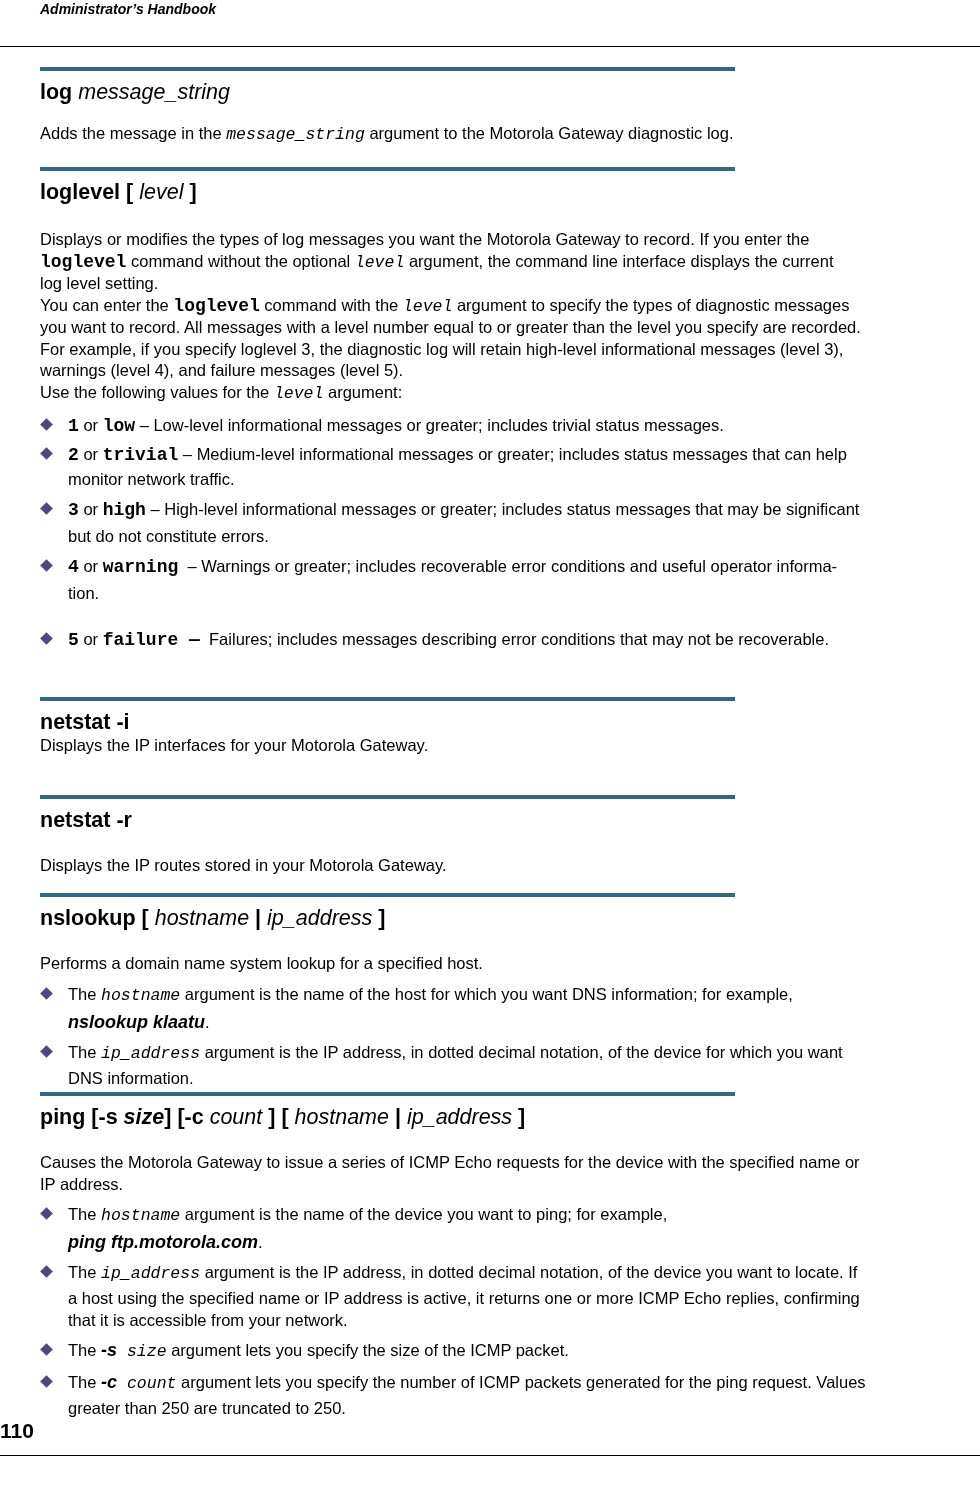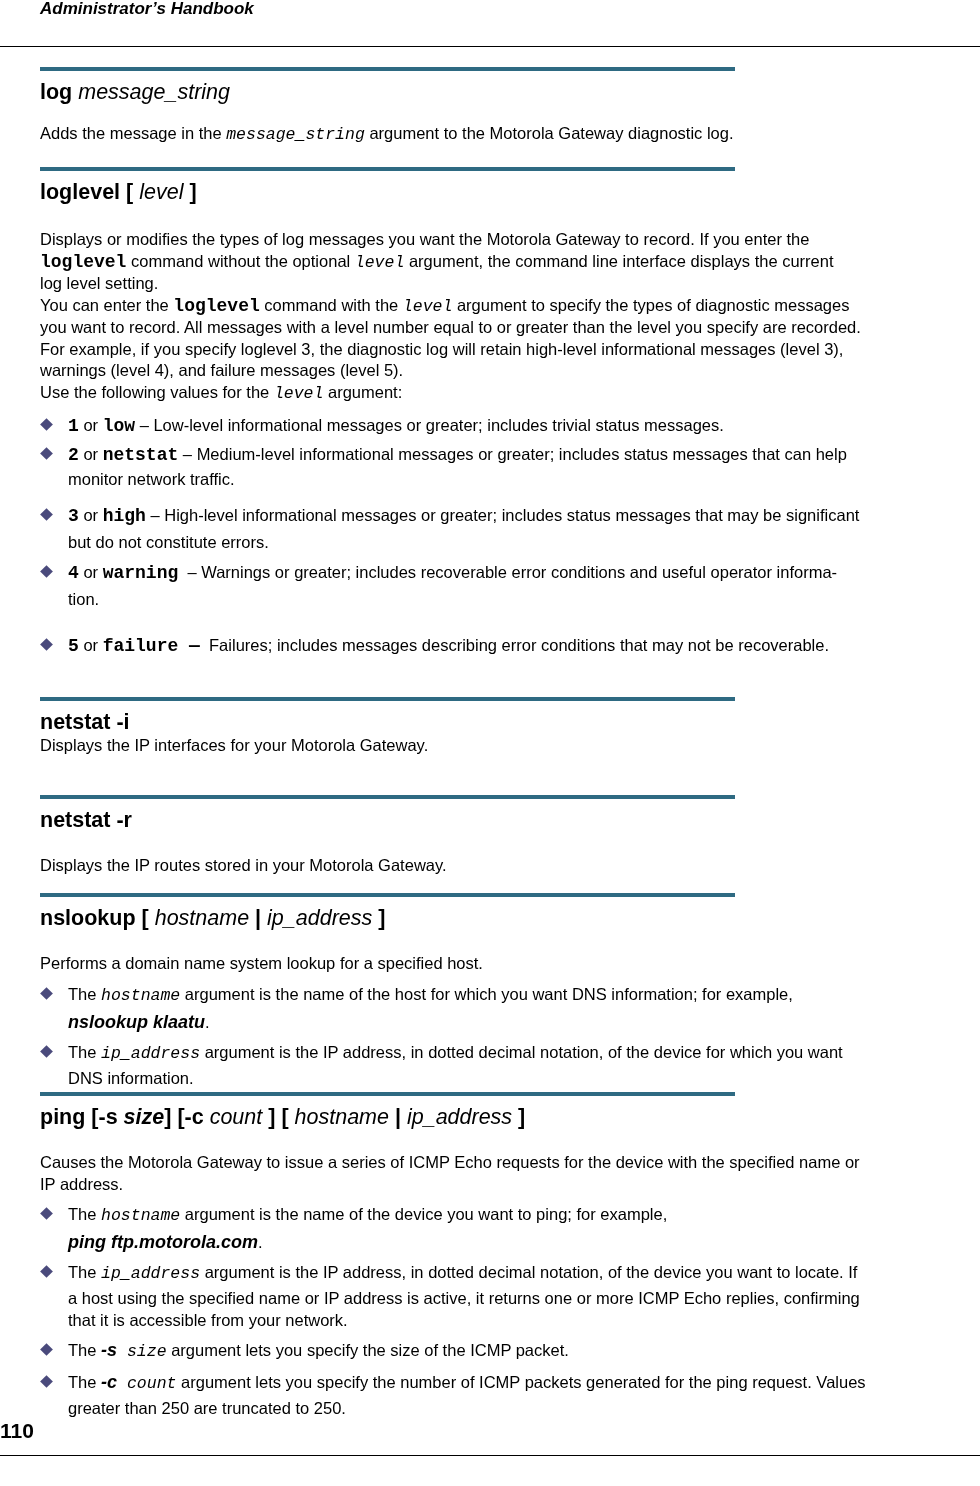--- a/index.html
+++ b/index.html
@@ -2,21 +2,21 @@
 <html><head>
 <meta charset="utf-8">
 <style>
   html, body { margin: 0; padding: 0; background: #ffffff; }
   body {
     width: 980px; height: 1486px; position: relative; overflow: hidden;
     font-family: "Liberation Sans", sans-serif; color: #000; font-size: 16.5px;
   }
   .running-head {
     position: absolute; left: 40px; top: 0px;
-    font-weight: bold; font-style: italic; font-size: 17px; line-height: 18px;
+    font-weight: bold; font-style: italic; font-size: 14px; line-height: 18px;
   }
   .head-rule { position: absolute; left: 0; right: 0; top: 46px; height: 0; border-top: 1.5px solid #000; }
   .foot-rule { position: absolute; left: 0; right: 0; top: 1455px; height: 0; border-top: 1.5px solid #000; }
   .page-number {
     position: absolute; left: 0; top: 1395px; font-weight: bold; font-size: 21px; line-height: 24px; margin-top: 24px;
   }
   .content { position: absolute; left: 40px; top: 0; width: 935px; }
   .section { position: absolute; left: 0; width: 935px; }
   .section-rule { width: 695px; height: 4px; background: #2e6a82; }
   .section-title {
@@ -72,24 +72,24 @@
     </div>
     <p style=""><span>Use the following values for the </span><span class="mono-i">level</span><span> argument:</span></p>
 
     <div style="margin-top:8px">
       <div class="bullet">
         <span class="diamond"></span>
         <span class="mono-b">1</span><span> or </span><span class="mono-b">low</span><span> – Low-level informational messages or greater; includes trivial status messages.</span>
       </div>
       <div class="bullet" style="margin-top:2px">
         <span class="diamond"></span>
-        <span class="mono-b">2</span><span> or </span><span class="mono-b">netstat</span><span> – Medium-level informational messages or greater; includes status messages that can help</span>
+        <span class="mono-b">2</span><span> or </span><span class="mono-b">trivial</span><span> – Medium-level informational messages or greater; includes status messages that can help</span>
         <div class="line2" style="line-height:22px">monitor network traffic.</div>
       </div>
-      <div class="bullet" style="margin-top:12px">
+      <div class="bullet" style="margin-top:6px">
         <span class="diamond"></span>
         <span class="mono-b">3</span><span> or </span><span class="mono-b">high</span><span> – High-level informational messages or greater; includes status messages that may be significant</span>
         <div class="line2">but do not constitute errors.</div>
       </div>
       <div class="bullet" style="margin-top:4px">
         <span class="diamond"></span>
         <span class="mono-b">4</span><span> or </span><span class="mono-b" style="white-space:pre">warning</span><span style="white-space:pre">  – Warnings or greater; includes recoverable error conditions and useful operator informa-</span>
         <div class="line2">tion.</div>
       </div>
       <div class="bullet" style="margin-top:20px">

